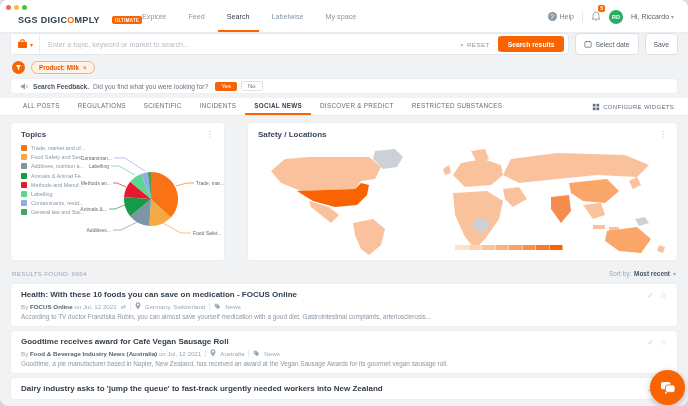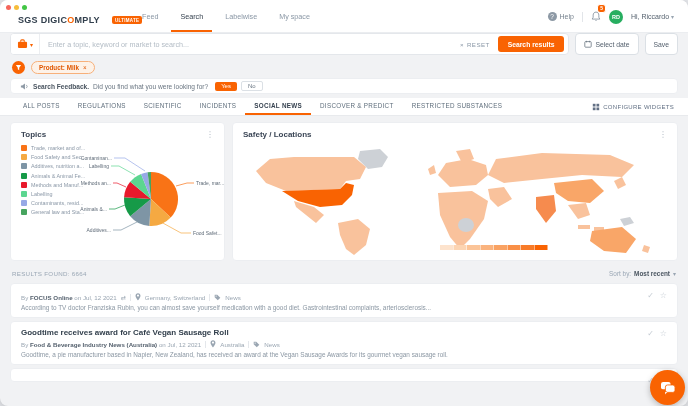--- a/index.html
+++ b/index.html
@@ -53,21 +53,21 @@
   .fb-yes { background:#f96302; color:#fff; border:0; border-radius:2px; font-size:6px; padding:1.5px 6px; margin-left:3px; cursor:pointer; font-family:inherit; }
   .fb-no { background:#fff; color:#6a7682; border:1px solid #dbe0e5; border-radius:2px; font-size:6px; padding:1px 6px; cursor:pointer; font-family:inherit; }
 
   
   .tabbar { margin-top:4px; background:#fff; border-bottom:1px solid #e8eaed; display:flex; align-items:stretch; padding:0 14px; height:18px; }
   .tab { font-size:6.3px; letter-spacing:.3px; color:#5f6e7c; display:flex; align-items:center; padding:0 9px; cursor:pointer; border-bottom:2px solid transparent; }
   .tab.active { color:#333f4d; font-weight:bold; border-bottom-color:#f96302; }
   .configure { margin-left:auto; display:flex; align-items:center; gap:3px; font-size:6px; letter-spacing:.3px; color:#627084; cursor:pointer; }
 
   
-  .widgets { margin:6px 10px 0; display:flex; gap:7px; height:139px; }
+  .widgets { margin:6px 10px 0; display:flex; gap:22px; height:139px; }
   .card { background:#fff; border:1px solid #eceef1; border-radius:4px; position:relative; }
   .card-head { display:flex; align-items:center; justify-content:space-between; padding:7px 10px 2px; }
   .card-title { font-size:8px; font-weight:bold; color:#3b4656; }
   .menu-dots { color:#aab4bf; font-size:8px; cursor:pointer; line-height:1; }
   .topics-card { width:215px; }
   .topics-body { position:relative; height:112px; }
   .legend { position:absolute; left:10px; top:4px; display:flex; flex-direction:column; gap:3.2px; width:76px; }
   .legend-item { display:flex; align-items:center; gap:4px; cursor:pointer; }
   .legend-item .sq { width:6px; height:6px; border-radius:1px; flex:0 0 auto; }
   .legend-item .lbl { font-size:5.4px; color:#8b98a7; white-space:nowrap; overflow:hidden; }
@@ -109,20 +109,21 @@
     <div class="dots">
       <span class="dot r"></span>
       <span class="dot y"></span>
       <span class="dot g"></span>
     </div>
     <div class="logo">
       <span class="logo-text"><span>SGS DIGIC</span><span class="o">O</span><span>MPLY</span></span>
       <span class="logo-badge">ULTIMATE</span>
     </div>
     <div class="nav">
+      <span class="nav-item">Explore</span>
       <span class="nav-item">Feed</span>
       <span class="nav-item active">Search</span>
       <span class="nav-item">Labelwise</span>
       <span class="nav-item">My space</span>
     </div>
     <div class="user-area">
       <span class="help">
         <span class="qmark">?</span>
         <span>Help</span>
       </span>
@@ -323,20 +324,21 @@
   <div class="results-bar">
     <span class="results-count">RESULTS FOUND: 6664</span>
     <span class="sort">
       <span class="sort-label">Sort by:</span>
       <span class="sort-value">Most recent</span>
       <span class="caret">▾</span>
     </span>
   </div>
 
   <div class="result-card">
+    <div class="rc-title">Health: With these 10 foods you can save on medication - FOCUS Online</div>
     <div class="rc-meta">
       <span><span>By</span> <b>FOCUS Online</b> <span>on Jul, 12 2021</span></span>
       <span class="micon">⇄</span>
       <span class="msep"></span>
       <svg class="micon" width="6" height="8" viewBox="0 0 8 10">
           <path d="M4 0C2 0 .7 1.4.7 3.2.7 5.6 4 9.5 4 9.5S7.3 5.6 7.3 3.2C7.3 1.4 6 0 4 0zm0 4.5a1.4 1.4 0 1 1 0-2.8 1.4 1.4 0 0 1 0 2.8z" fill="#9aa6b2"></path>
         </svg>
       <span>Germany, Switzerland</span>
       <span class="msep"></span>
       <svg class="micon" width="7" height="7" viewBox="0 0 10 10">
@@ -369,20 +371,21 @@
       <span>News</span>
     </div>
     <div class="rc-snippet">Goodtime, a pie manufacturer based in Napier, New Zealand, has received an award at the Vegan Sausage Awards for its gourmet vegan sausage roll.</div>
     <div class="rc-actions">
       <span>✓</span>
       <span>☆</span>
     </div>
   </div>
 
   <div class="result-card">
+    <div class="rc-title">Dairy industry asks to 'jump the queue' to fast-track urgently needed workers into New Zealand</div>
     <div class="rc-actions">
       <span>✓</span>
       <span>☆</span>
     </div>
   </div>
 
   <div class="chat-fab">
     <svg width="16" height="14" viewBox="0 0 18 16">
       <rect x="1" y="1" width="11" height="8.5" rx="2.5" fill="#fff"></rect>
       <rect x="6" y="4.5" width="11" height="8.5" rx="2.5" fill="#fff" stroke="#f96302" stroke-width="1"></rect>

